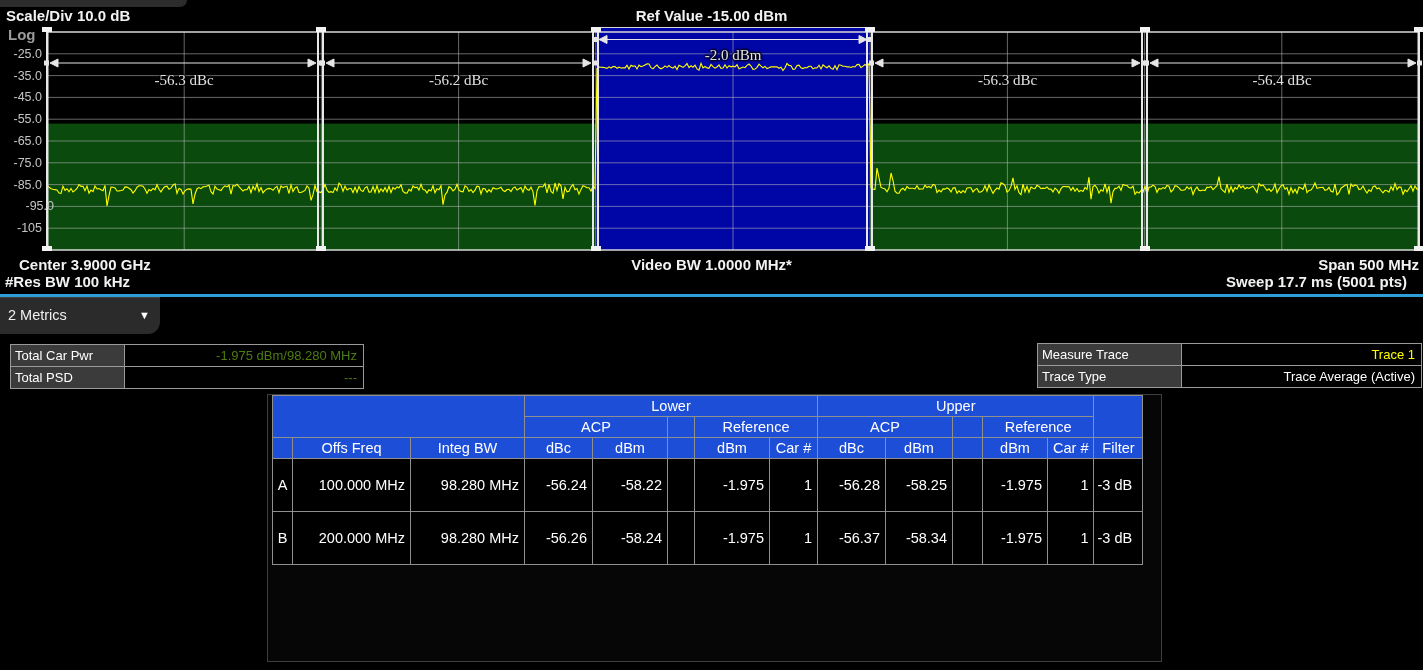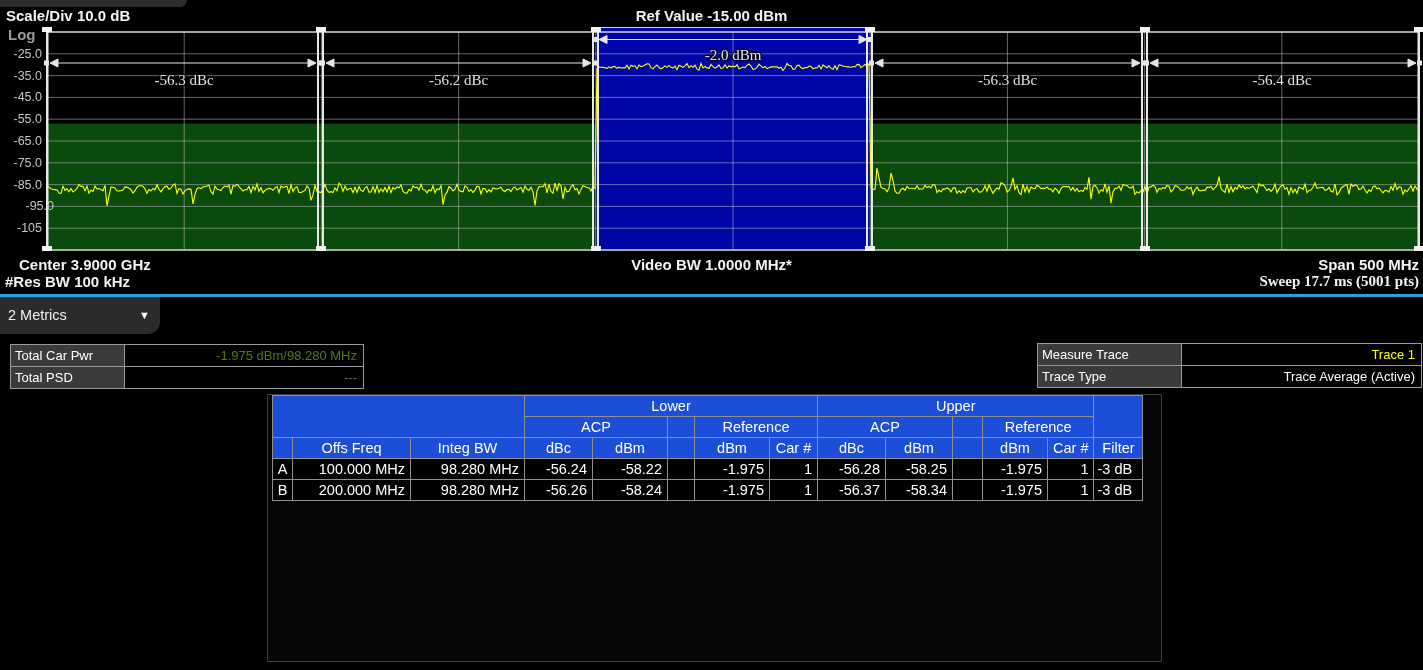--- a/index.html
+++ b/index.html
@@ -22,21 +22,21 @@
   .kv-label{background:#3b3b3b;color:#fff;padding:0 4px;line-height:21px;white-space:nowrap;}
   .kv-value{background:#000;color:#4d7c0f;padding:0 6px;line-height:21px;text-align:right;white-space:nowrap;}
   .results-panel{position:absolute;left:267px;top:394px;width:895px;height:268px;
                  background:#060606;border:1px solid #3d3d3d;box-sizing:border-box;}
   table.acp{border-collapse:collapse;table-layout:fixed;margin:0 0 0 4px;font-size:14.5px;color:#fff;}
   table.acp th,table.acp td{border:1px solid #8f8f8f;height:20px;padding:0 5px;
        font-weight:normal;white-space:nowrap;overflow:hidden;}
   table.acp th{background:#1d4ed8;text-align:center;}
   table.acp td{background:#000;text-align:right;}
   table.acp td.ctr{text-align:center;padding:0 2px;}
-  table.acp td.lft{text-align:left;padding:0 3px;}
+  table.acp td.lft{text-align:left;padding:16px 3px;}
   table.acp .sp{padding:0;}
 </style>
 </head>
 <body>
 
 <div class="screen">
 
   <div class="top-tab"></div>
 
   <div class="annot" style="left:6px;top:7px;">Scale/Div 10.0 dB</div>
@@ -148,21 +148,21 @@
       <div class="region-label" style="left: 458.5px; top: 72px;">-56.2 dBc</div>
       <div class="region-label" style="left: 733px; top: 47px;">-2.0 dBm</div>
       <div class="region-label" style="left: 1007.5px; top: 72px;">-56.3 dBc</div>
       <div class="region-label" style="left: 1282px; top: 72px;">-56.4 dBc</div>
     </div>
 
   <div class="annot" style="left:5px;top:256px;margin-left:14px;">Center 3.9000 GHz</div>
   <div class="annot" style="left:50%;top:256px;transform:translateX(-50%);">Video BW 1.0000 MHz*</div>
   <div class="annot" style="right:4px;top:256px;">Span 500 MHz</div>
   <div class="annot" style="left:5px;top:273px;">#Res BW 100 kHz</div>
-  <div class="annot" style="right:4px;top:273px;font-family:Liberation Serif, serif;">Sweep 17.7 ms (5001 pts)</div>
+  <div class="annot" style="right:16px;top:273px;">Sweep 17.7 ms (5001 pts)</div>
 
   <div class="cyan-line"></div>
 
   <div class="dropdown">
     <span class="dd-label">2 Metrics</span>
     <span class="dd-arrow">▼</span>
   </div>
 
   <div class="kv-grid" id="metrics-block" style="left:10px;top:344px;grid-template-columns:113px 238px;">
       <div class="kv-label">Total Car Pwr</div>

